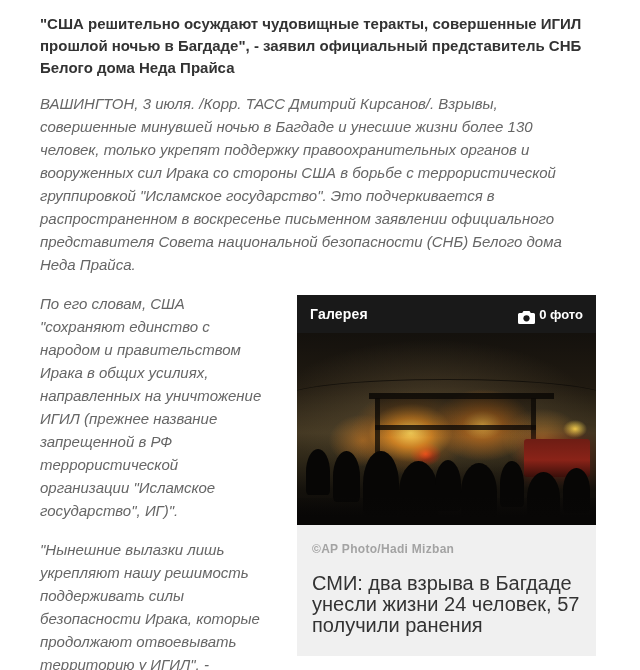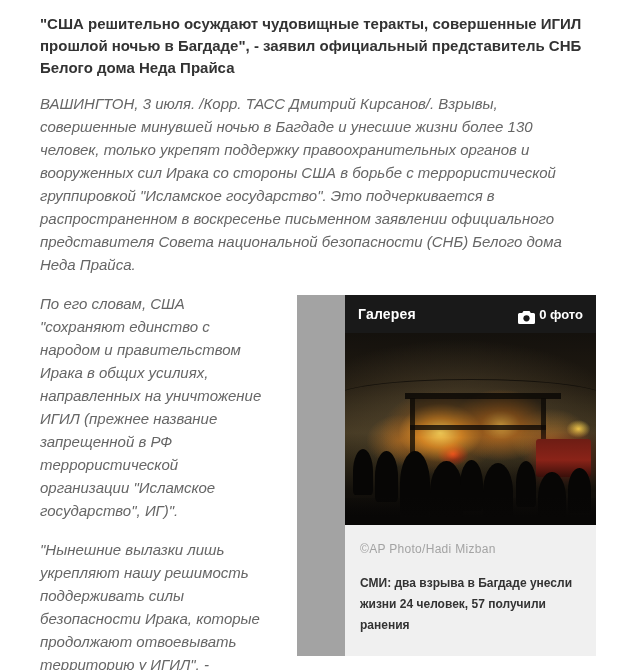--- a/index.html
+++ b/index.html
@@ -24,21 +24,20 @@
     margin: 0 0 13px 0;
   }
   p.body-par { margin: 0 0 16px 0; font-style: italic; }
 
   
   .gallery {
     float: right;
     width: 299px;
     margin: 3px 0 26px 27px;
     background: #a3a3a3;
-    padding-left: 48px;
   }
   .gallery-header {
     height: 38px;
     background: #191919;
     color: #ffffff;
     display: flex;
     align-items: center;
     justify-content: space-between;
     padding: 0 13px 0 13px;
   }
@@ -104,23 +103,24 @@
   .ground {
     position: absolute; left: 0; right: 0; bottom: 0; height: 14%;
     background: linear-gradient(180deg, rgba(8,7,6,.2), #080706 70%);
   }
 
   
   .gallery-caption-box { padding: 13px 15px 20px 15px; background: #f0f0f0; }
   .credit {
     color: #a3a3a3; font-size: 12px; letter-spacing: .3px;
     margin: 0 0 12px 0;
+    font-weight: bold;
   }
   .caption {
-    color: #333333; font-size: 12px; font-weight: bold;
+    color: #333333; font-size: 20px; font-weight: normal;
     line-height: 21px; margin: 0;
   }
 </style>
 </head>
 <body>
 
 <div class="article">
 
   <h1 class="headline">"США решительно осуждают чудовищные теракты, совершенные ИГИЛ прошлой ночью в Багдаде", - заявил официальный представитель СНБ Белого дома Неда Прайса</h1>
 

